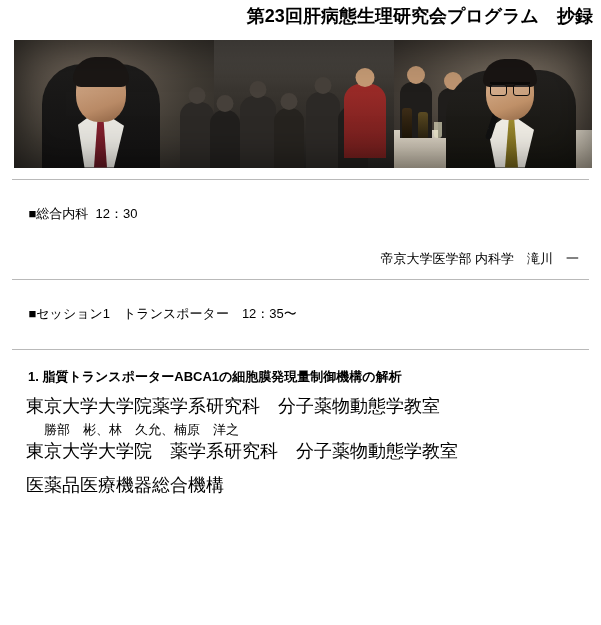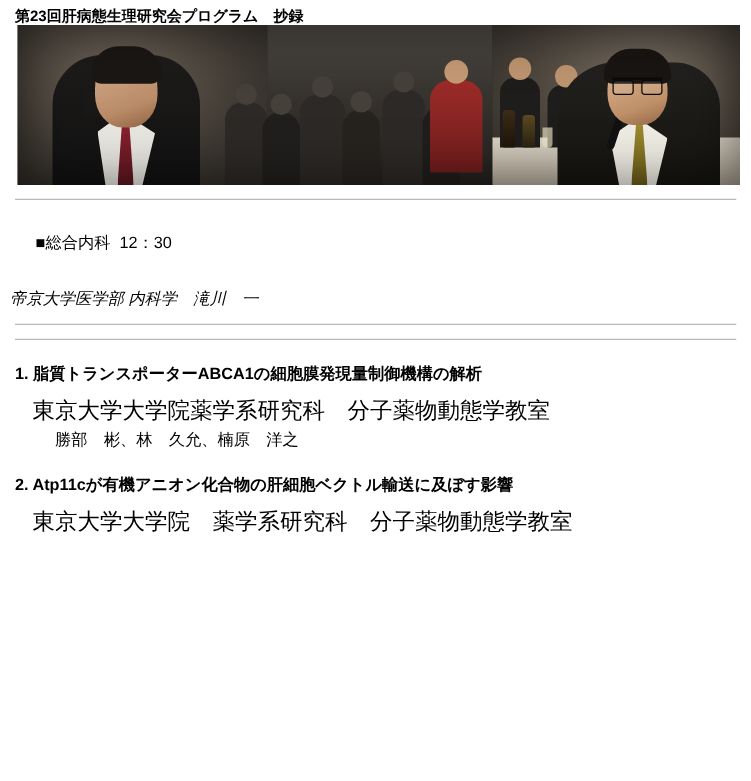--- a/index.html
+++ b/index.html
@@ -15,25 +15,26 @@
     overflow: hidden;
   }
   .page {
     position: relative;
     width: 601px;
     height: 625px;
     box-sizing: border-box;
     padding: 0 8px;
   }
   .doc-title {
-    font-size: 12px;
+    font-size: 18px;
     font-weight: bold;
     letter-spacing: 0px;
-    margin: 6px 0 0 4px;
+    margin: 6px 0 12px 4px;
     line-height: 1.2;
+    text-align: right;
   }
   
   .photo-banner {
     position: relative;
     width: 578px;
     height: 128px;
     margin: 0 auto 0 6px;
     overflow: hidden;
     background: #2b2a28;
   }
@@ -244,28 +245,28 @@
     border-top: 1px solid #b9b9b9;
     margin: 11px 4px 10px 4px;
   }
   .sq-head {
     font-size: 13px;
     margin: 0 0 0 6px;
     white-space: pre;
   }
   .right-line {
     font-size: 13px;
+    text-align: right;
     margin: 12px 14px 0 0;
     white-space: pre;
-    font-style: italic;
   }
   .talk-title {
     font-size: 13px;
     font-weight: bold;
-    margin: 18px 0 8px 4px;
+    margin: 18px 0 8px 20px;
     white-space: pre;
   }
   .aff {
     font-size: 18px;
     margin: 0 0 0 18px;
     white-space: pre;
   }
   .authors {
     font-size: 13px;
     margin: 3px 0 0 36px;
@@ -324,25 +325,28 @@
   <hr class="hr">
 
   <div class="sq-head">
     <span>■</span><span>総合内科</span>&nbsp;&nbsp;<span>12：30</span>
   </div>
 
   <div class="right-line">帝京大学医学部 内科学　滝川　一</div>
 
   <hr class="hr">
 
+  <div class="sq-head">
+    <span>■</span><span>セッション1　トランスポーター　12：35〜</span>
+  </div>
 
 
   <hr class="hr">
 
   <div class="talk-title">1. 脂質トランスポーターABCA1の細胞膜発現量制御機構の解析</div>
   <div class="aff">東京大学大学院薬学系研究科　分子薬物動態学教室</div>
   <div class="authors">勝部　彬、林　久允、楠原　洋之</div>
 
-  <div class="talk-title">2. Atp11cが有機アニオン化合物の肝細胞ベクトル輸送に及ぼす影響</div>
   <div class="aff">東京大学大学院　薬学系研究科　分子薬物動態学教室</div>
   <div class="sp-10"></div>
+  <div class="aff">医薬品医療機器総合機構</div>
 
 </div>
 
 </body></html>

